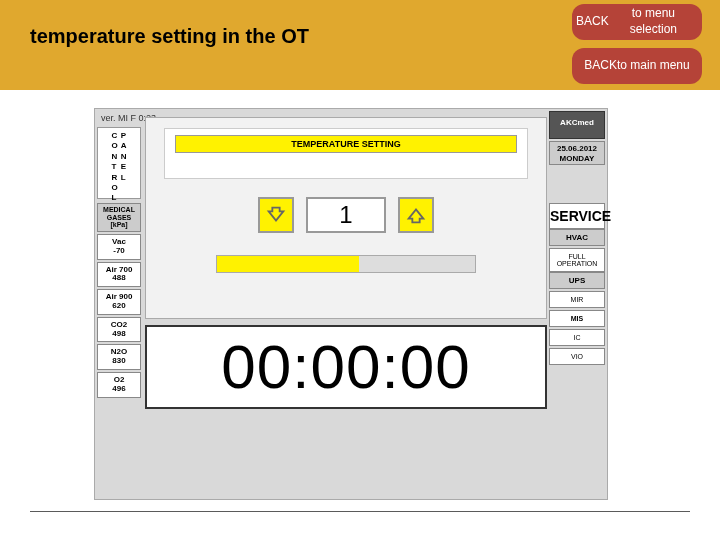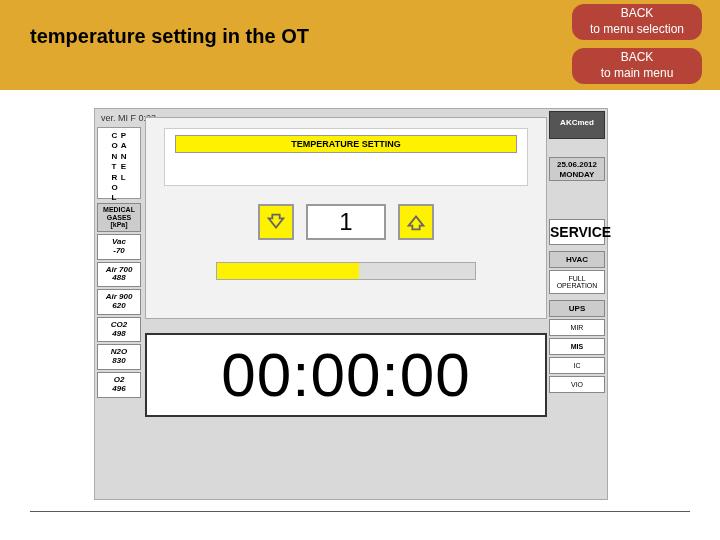--- a/index.html
+++ b/index.html
@@ -1,59 +1,59 @@
 <!DOCTYPE html>
 <html><head>
   <meta charset="utf-8">
   <style>
     * { margin: 0; padding: 0; box-sizing: border-box; }
     body { width: 720px; height: 540px; font-family: Arial, sans-serif; background: #fff; position: relative; }
     
     .header-bar { position: absolute; top: 0; left: 0; right: 0; height: 90px; background: #e0a82e; }
     .slide-title { position: absolute; left: 30px; top: 25px; font-size: 20px; font-weight: bold; color: #000; }
     
-    .back-btn { position: absolute; background: #b54338; color: #fff; text-align: center; border-radius: 12px; font-size: 12px; line-height: 1.3; display: flex; flex-direction: column; justify-content: center; align-items: center; cursor: pointer; padding: 4px; }
+    .back-btn { position: absolute; background: #b54338; color: #fff; text-align: center; border-radius: 12px; font-size: 12px; line-height: 1.3; display: flex; flex-direction: row; justify-content: center; align-items: center; cursor: pointer; padding: 4px; }
     .back-btn-1 { right: 18px; top: 4px; width: 130px; height: 36px; }
     .back-btn-2 { right: 18px; top: 48px; width: 130px; height: 36px; }
     
     .panel { position: absolute; left: 94px; top: 108px; width: 514px; height: 392px; background: #d9d9d9; border: 1px solid #aaa; }
     
     .ver-label { position: absolute; left: 6px; top: 4px; font-size: 9px; color: #333; }
     
     .left-col { position: absolute; left: 2px; top: 18px; width: 44px; }
     .control-panel-label { background: #fff; border: 1px solid #999; height: 72px; display: flex; justify-content: center; align-items: flex-start; padding-top: 3px; }
     .cp-left, .cp-right { display: flex; flex-direction: column; font-size: 8px; font-weight: bold; line-height: 1.3; }
     .cp-left { margin-right: 3px; }
     
     .gas-header { background: #ccc; border: 1px solid #888; margin-top: 4px; font-size: 7px; font-weight: bold; text-align: center; padding: 2px 0; line-height: 1.1; }
-    .gas-box { background: #fff; border: 1px solid #888; margin-top: 2px; font-size: 8px; text-align: center; padding: 3px 0; line-height: 1.1; font-weight: bold; font-style: italic; }
+    .gas-box { background: #fff; border: 1px solid #888; margin-top: 2px; font-size: 8px; text-align: center; padding: 3px 0; line-height: 1.1; font-weight: bold; }
     
     .right-col { position: absolute; right: 2px; top: 2px; width: 56px; }
     .logo-box { background: #555; border: 1px solid #333; height: 28px; color: #fff; font-size: 8px; font-weight: bold; text-align: center; line-height: 22px; }
-    .date-box { background: #ccc; border: 1px solid #888; margin-top: 18px; height: 24px; font-size: 8px; text-align: center; padding-top: 2px; line-height: 1.2; font-weight: bold; }
+    .date-box { background: #ccc; border: 1px solid #888; margin-top: 2px; height: 24px; font-size: 8px; text-align: center; padding-top: 2px; line-height: 1.2; font-weight: bold; }
     .right-btn { background: #fff; border: 1px solid #888; margin-top: 4px; font-size: 14px; text-align: center; padding: 5px 0; font-weight: bold; line-height: 1; }
-    .right-sep { background: #ccc; border: 1px solid #888; margin-top: 6px; font-size: 8px; text-align: center; padding: 3px 0; font-weight: bold; }
+    .right-sep { background: #ccc; border: 1px solid #888; font-size: 8px; text-align: center; padding: 3px 0; font-weight: bold; }
     .right-btn-sm { background: #fff; border: 1px solid #888; margin-top: 2px; font-size: 7px; text-align: center; padding: 4px 0; line-height: 1; }
     
     .mid-col { position: absolute; left: 50px; top: 2px; width: 402px; }
     .big-time { background: #fff; border: 2px solid #333; height: 84px; font-size: 62px; font-weight: 500; text-align: center; line-height: 80px; letter-spacing: 1px; }
     
     .temp-panel { background: #f2f2f2; border: 1px solid #aaa; margin-top: 6px; height: 202px; padding: 10px 18px; position: relative; }
-    .temp-inner { background: #fff; border: 1px solid #ccc; height: 58px; padding: 6px 10px; }
+    .temp-inner { background: #fff; border: 1px solid #ccc; height: 51px; padding: 6px 10px; }
     .temp-header { background: #fff200; border: 1px solid #999; font-size: 9px; font-weight: bold; text-align: center; padding: 3px 0; }
     
     .temp-controls { display: flex; justify-content: center; align-items: center; margin-top: 18px; gap: 12px; }
     .arrow-btn { width: 36px; height: 36px; background: #fff200; border: 2px solid #999; display: flex; justify-content: center; align-items: center; cursor: pointer; }
     .arrow-btn svg { width: 22px; height: 22px; }
     .temp-val { background: #fff; border: 2px solid #999; width: 80px; height: 36px; font-size: 24px; text-align: center; line-height: 32px; }
     
     .prog-bar { margin-top: 22px; width: 260px; height: 18px; background: #ddd; border: 1px solid #aaa; margin-left: auto; margin-right: auto; position: relative; }
     .prog-fill { position: absolute; left: 0; top: 0; height: 100%; width: 55%; background: #fff200; }
     
-    .big-timer { background: #fff; border: 2px solid #333; margin-top: 14px; height: 84px; font-size: 62px; font-weight: 500; text-align: center; line-height: 80px; letter-spacing: 1px; }
+    .big-timer { background: #fff; border: 2px solid #333; margin-top: 6px; height: 84px; font-size: 62px; font-weight: 500; text-align: center; line-height: 80px; letter-spacing: 1px; }
     
     .hr-line { position: absolute; left: 30px; right: 30px; bottom: 28px; height: 1px; background: #5a5a5a; }
   </style>
 </head>
 <body>
 
 <div class="header-bar"></div>
 <div class="slide-title">temperature setting in the OT</div>
 
 <div class="back-btn back-btn-1">

